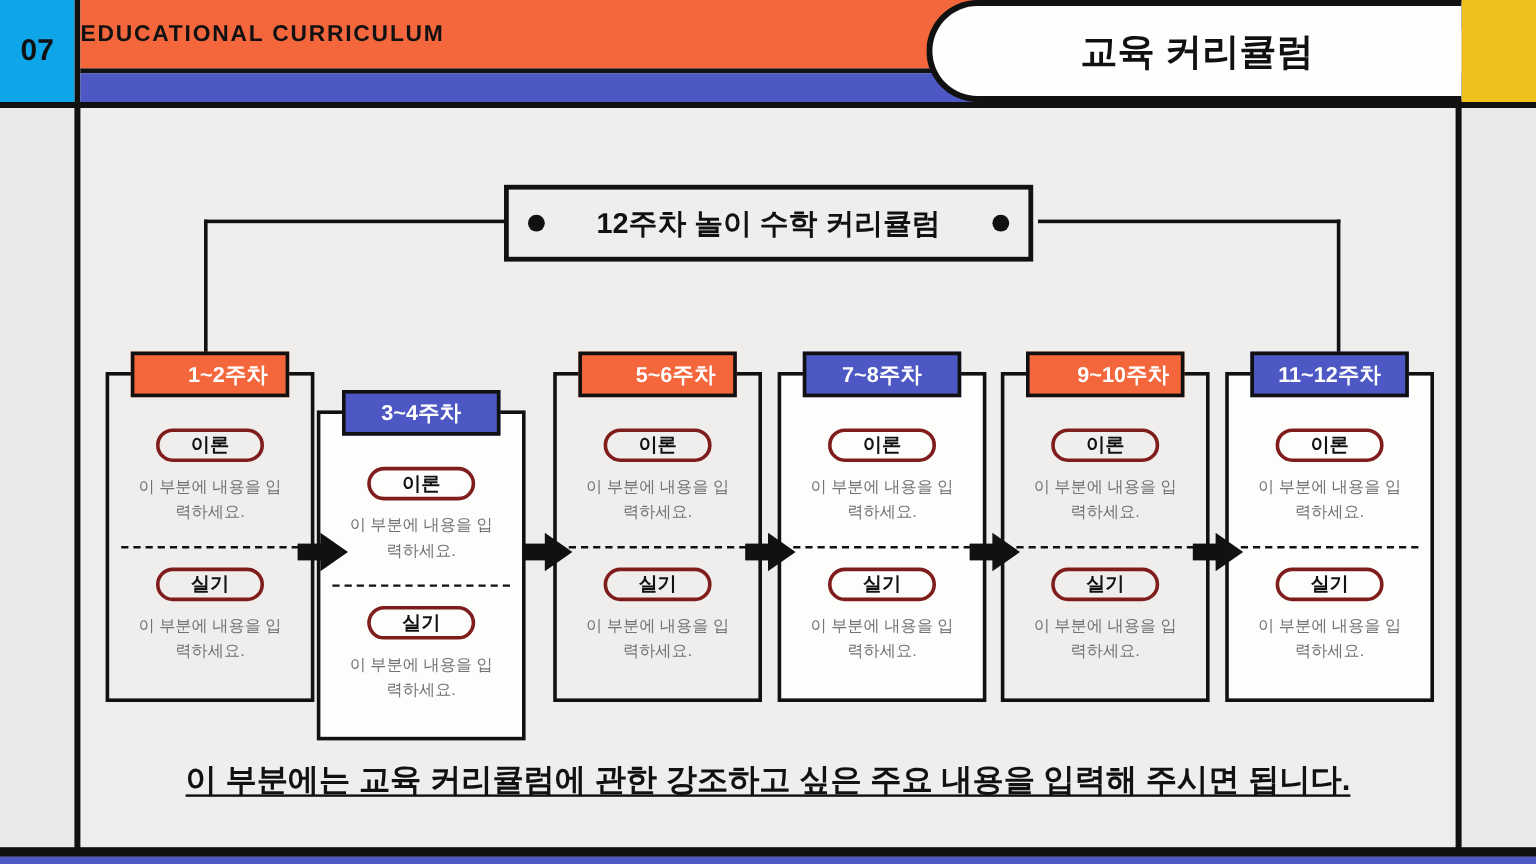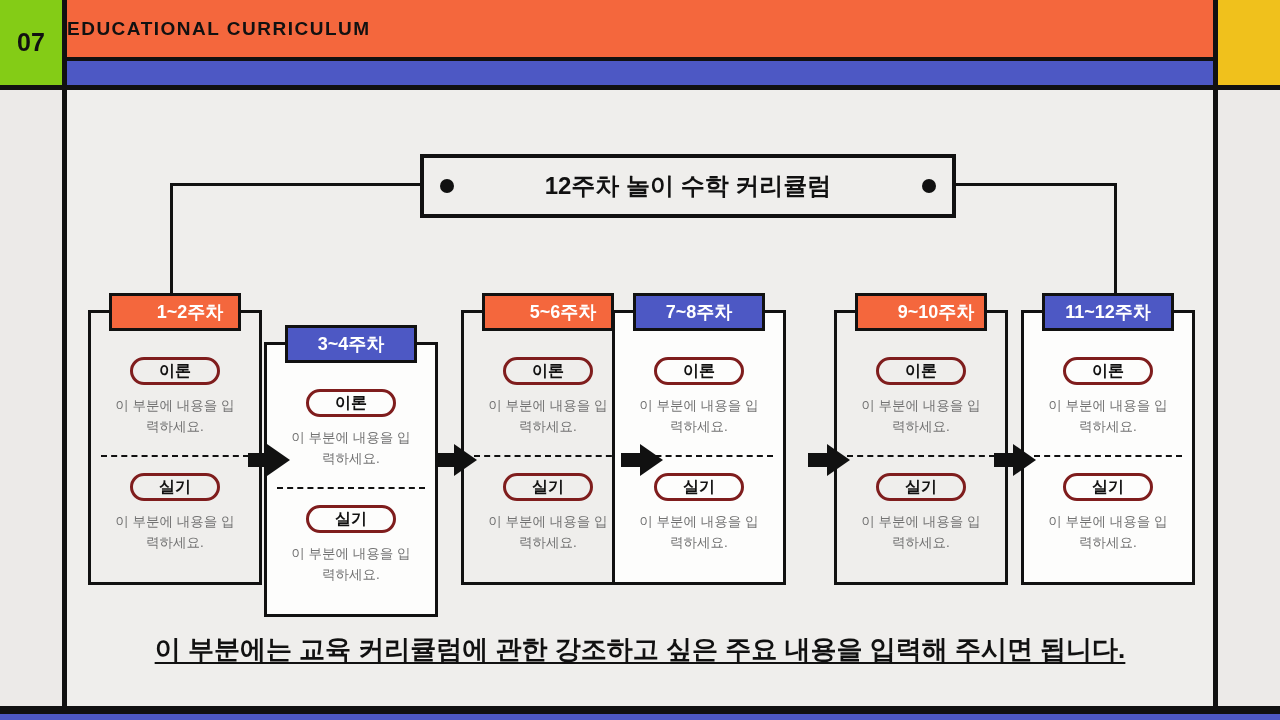--- a/index.html
+++ b/index.html
@@ -7,21 +7,21 @@
   body { font-family:"Liberation Sans", sans-serif; color:#111; }
   .slide { position:relative; width:1280px; height:720px; background:#ECEAE8; overflow:hidden; }
 
   
   .rail-left  { position:absolute; left:0; top:0; width:62px; height:708px; background:#ECEAE8; }
   .rail-right { position:absolute; left:1218px; top:0; width:62px; height:708px; background:#ECEAE8; }
   .v-divider-left  { position:absolute; left:62px; top:0; width:5px; height:708px; background:#111; }
   .v-divider-right { position:absolute; left:1213px; top:0; width:5px; height:708px; background:#111; }
 
   
-  .page-cell { position:absolute; left:0; top:0; width:62px; height:85px; background:#84cc16;
+  .page-cell { position:absolute; left:0; top:0; width:62px; height:85px; background:#0ea5e9;
                display:flex; align-items:center; justify-content:center; font-size:25px; font-weight:bold; }
   .orange-bar { position:absolute; left:67px; top:0; width:1146px; height:57px; background:#F4673D;
                 display:flex; align-items:center; }
   .eyebrow { font-size:19px; font-weight:bold; letter-spacing:1.5px; }
   .orange-underline { position:absolute; left:67px; top:57px; width:1146px; height:4px; background:#111; }
   .blue-bar { position:absolute; left:67px; top:61px; width:1146px; height:24px; background:#4D58C4; }
   .header-base-line { position:absolute; left:0; top:85px; width:1280px; height:5px; background:#111; }
   .title-pill { position:absolute; left:772px; top:0px; width:446px; height:85px; background:#FEFEFE;
                 border:5px solid #111; border-right:none; border-radius:44px 0 0 44px;
                 display:flex; align-items:center; justify-content:center; }
@@ -29,21 +29,21 @@
   .yellow-cell { position:absolute; left:1218px; top:0; width:62px; height:85px; background:#F0C11C; }
 
   
   .panel { position:absolute; left:62px; top:85px; width:1156px; height:623px; background:#EFEEEC; }
 
   
   .footer-black { position:absolute; left:0; top:706px; width:1280px; height:8px; background:#111; }
   .footer-blue  { position:absolute; left:0; top:714px; width:1280px; height:6px; background:#4D58C4; }
 
   
-  .diagram-title-box { position:absolute; left:420px; top:154px; width:536px; height:64px;
+  .diagram-title-box { position:absolute; left:420px; top:154px; width:441px; height:64px;
                        background:#EFEEEC; border:4px solid #111;
                        display:flex; align-items:center; justify-content:center; }
   .diagram-title-box span.t { font-size:24px; font-weight:bold; }
   .dot { position:absolute; top:50%; width:14px; height:14px; margin-top:-7px; border-radius:50%; background:#111; }
   .dot.l { left:16px; } .dot.r { right:16px; }
 
   
   .conn { position:absolute; background:#111; }
 
   
@@ -89,20 +89,23 @@
   <div class="v-divider-left"></div>
   <div class="v-divider-right"></div>
 
   <div class="orange-bar">
     <span class="eyebrow">EDUCATIONAL CURRICULUM</span>
   </div>
   <div class="orange-underline"></div>
   <div class="blue-bar"></div>
   <div class="page-cell">07</div>
   <div class="yellow-cell"></div>
+  <div class="title-pill">
+    <span>교육 커리큘럼</span>
+  </div>
   <div class="header-base-line"></div>
 
   <div class="conn" style="left:170px; top:183px; width:253px; height:3px;"></div>
   <div class="conn" style="left:170px; top:183px; width:3px; height:113px;"></div>
   <div class="conn" style="left:865px; top:183px; width:252px; height:3px;"></div>
   <div class="conn" style="left:1114px; top:183px; width:3px; height:113px;"></div>
 
   <div class="diagram-title-box">
     <span class="dot l"></span>
     <span class="t">12주차 놀이 수학 커리큘럼</span>
@@ -153,21 +156,21 @@
         </div>
       <div class="desc">이 부분에 내용을 입력하세요.</div>
       <div class="dash"></div>
       <div class="pill practice">
           <span>실기</span>
         </div>
       <div class="desc">이 부분에 내용을 입력하세요.</div>
     </div>
   </div>
 
-  <div class="card" style="left:612px;">
+  <div class="card" style="left:648px;">
     <div class="badge blue">
         <span>7~8주차</span>
       </div>
     <div class="card-body white">
       <div class="pill theory">
           <span>이론</span>
         </div>
       <div class="desc">이 부분에 내용을 입력하세요.</div>
       <div class="dash"></div>
       <div class="pill practice">

